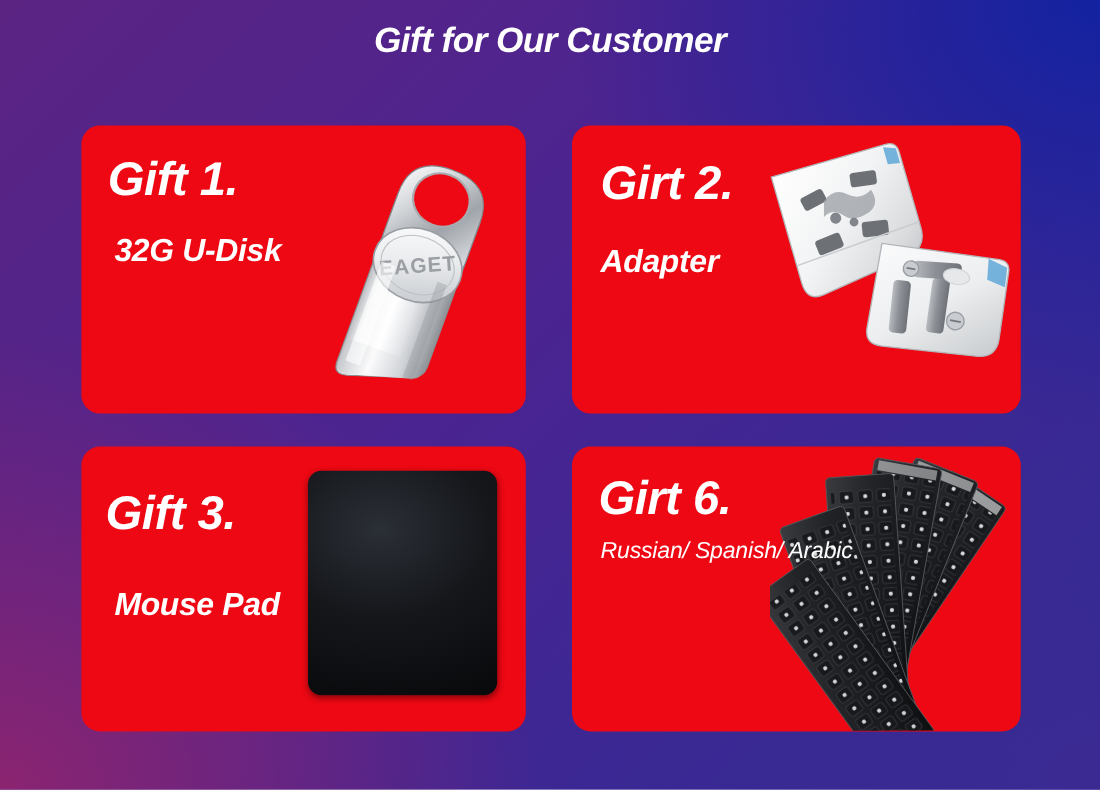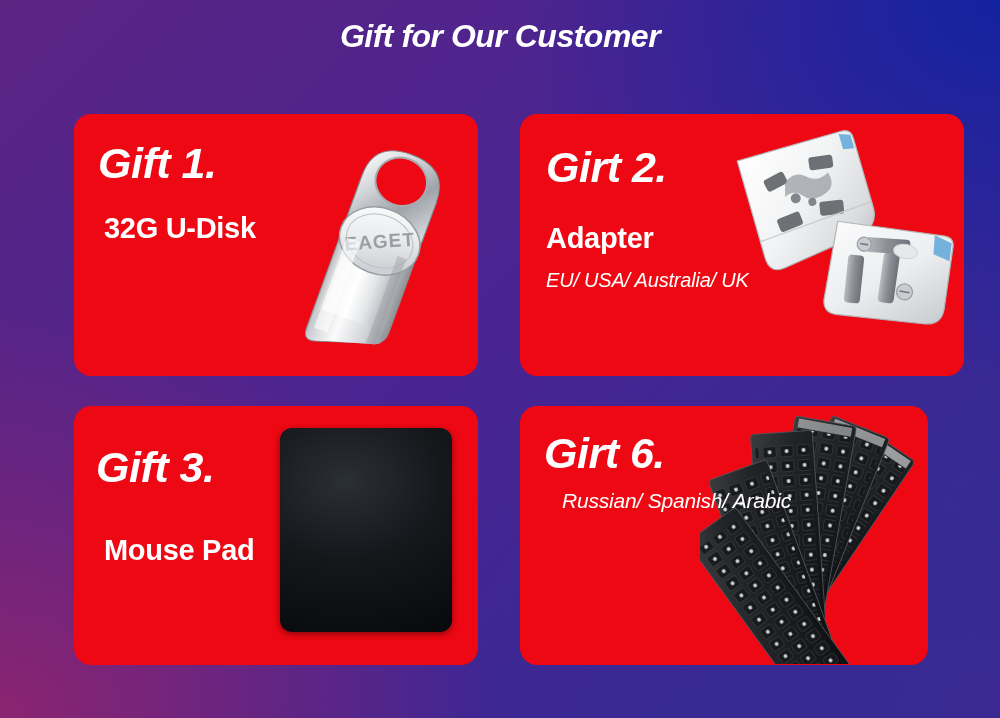--- a/index.html
+++ b/index.html
@@ -49,21 +49,21 @@
     width: 680px;
     height: 551px;
   }
   .gift-card {
     position: absolute;
     background: #ed0813;
     border-radius: 17px;
     overflow: hidden;
   }
   .gift-card.pos-0 { left: 0px;   top: 0px;   width: 404px; height: 262px; }
-  .gift-card.pos-1 { left: 446px; top: 0px;   width: 408px; height: 262px; padding-left: 36px; }
+  .gift-card.pos-1 { left: 446px; top: 0px;   width: 408px; height: 262px; }
   .gift-card.pos-2 { left: 0px;   top: 292px; width: 404px; height: 259px; }
   .gift-card.pos-3 { left: 446px; top: 292px; width: 408px; height: 259px; }
 
   .card-text {
     position: absolute;
     left: 22px;
     top: 26px;
     width: 330px;
     z-index: 3;
     pointer-events: none;
@@ -74,20 +74,21 @@
     font-weight: bold;
     font-style: italic;
     line-height: 1.0;
     letter-spacing: -0.5px;
     white-space: nowrap;
   }
   .card-subtitle {
     color: #ffffff;
     font-size: 29px;
     font-weight: bold;
+    font-style: italic;
     line-height: 1.05;
     letter-spacing: -0.3px;
     white-space: nowrap;
   }
   .card-detail {
     color: #ffffff;
     font-size: 21px;
     font-weight: normal;
     font-style: italic;
     line-height: 1.32;
@@ -104,21 +105,21 @@
   .pos-1 .card-subtitle { margin-top: 34px; }
   .pos-1 .card-detail  { margin-top: 14px; font-size: 20px; }
 
   
   .pos-2 .card-text { left: 22px; top: 40px; }
   .pos-2 .card-subtitle { margin-top: 46px; margin-left: 8px; }
 
   
   .pos-3 .card-text { left: 24px; top: 26px; width: 345px; }
   .pos-3 .card-subtitle { margin-top: 38px; margin-left: 4px; font-size: 31px; }
-  .pos-3 .card-detail  { margin-top: 12px; margin-left: 18px; font-size: 21px; }
+  .pos-3 .card-detail  { margin-top: 12px; margin-left: 2px; font-size: 21px; }
 
   
   .card-art {
     position: absolute;
     z-index: 1;
     pointer-events: none;
   }
 
   
   .art-usb {
@@ -224,21 +225,20 @@
             <rect x="118" y="120" width="9" height="92" fill="#8f9398" opacity="0.35"></rect>
           </g>
         </svg>
       </div>
     </div>
 
     <div class="gift-card pos-1">
       <div class="card-text">
         <div class="card-heading">Girt 2.</div>
         <div class="card-subtitle">Adapter</div>
-        <div class="card-detail">EU/ USA/ Australia/ UK</div>
       </div>
 
       <div class="card-art art-adapter">
         <svg viewBox="0 0 250 220" width="250" height="220">
           <defs>
             <linearGradient id="abody" x1="0" y1="0" x2="1" y2="1">
               <stop offset="0%" stop-color="#ffffff"></stop>
               <stop offset="45%" stop-color="#f2f3f4"></stop>
               <stop offset="80%" stop-color="#d9dbdd"></stop>
               <stop offset="100%" stop-color="#bcbfc2"></stop>

